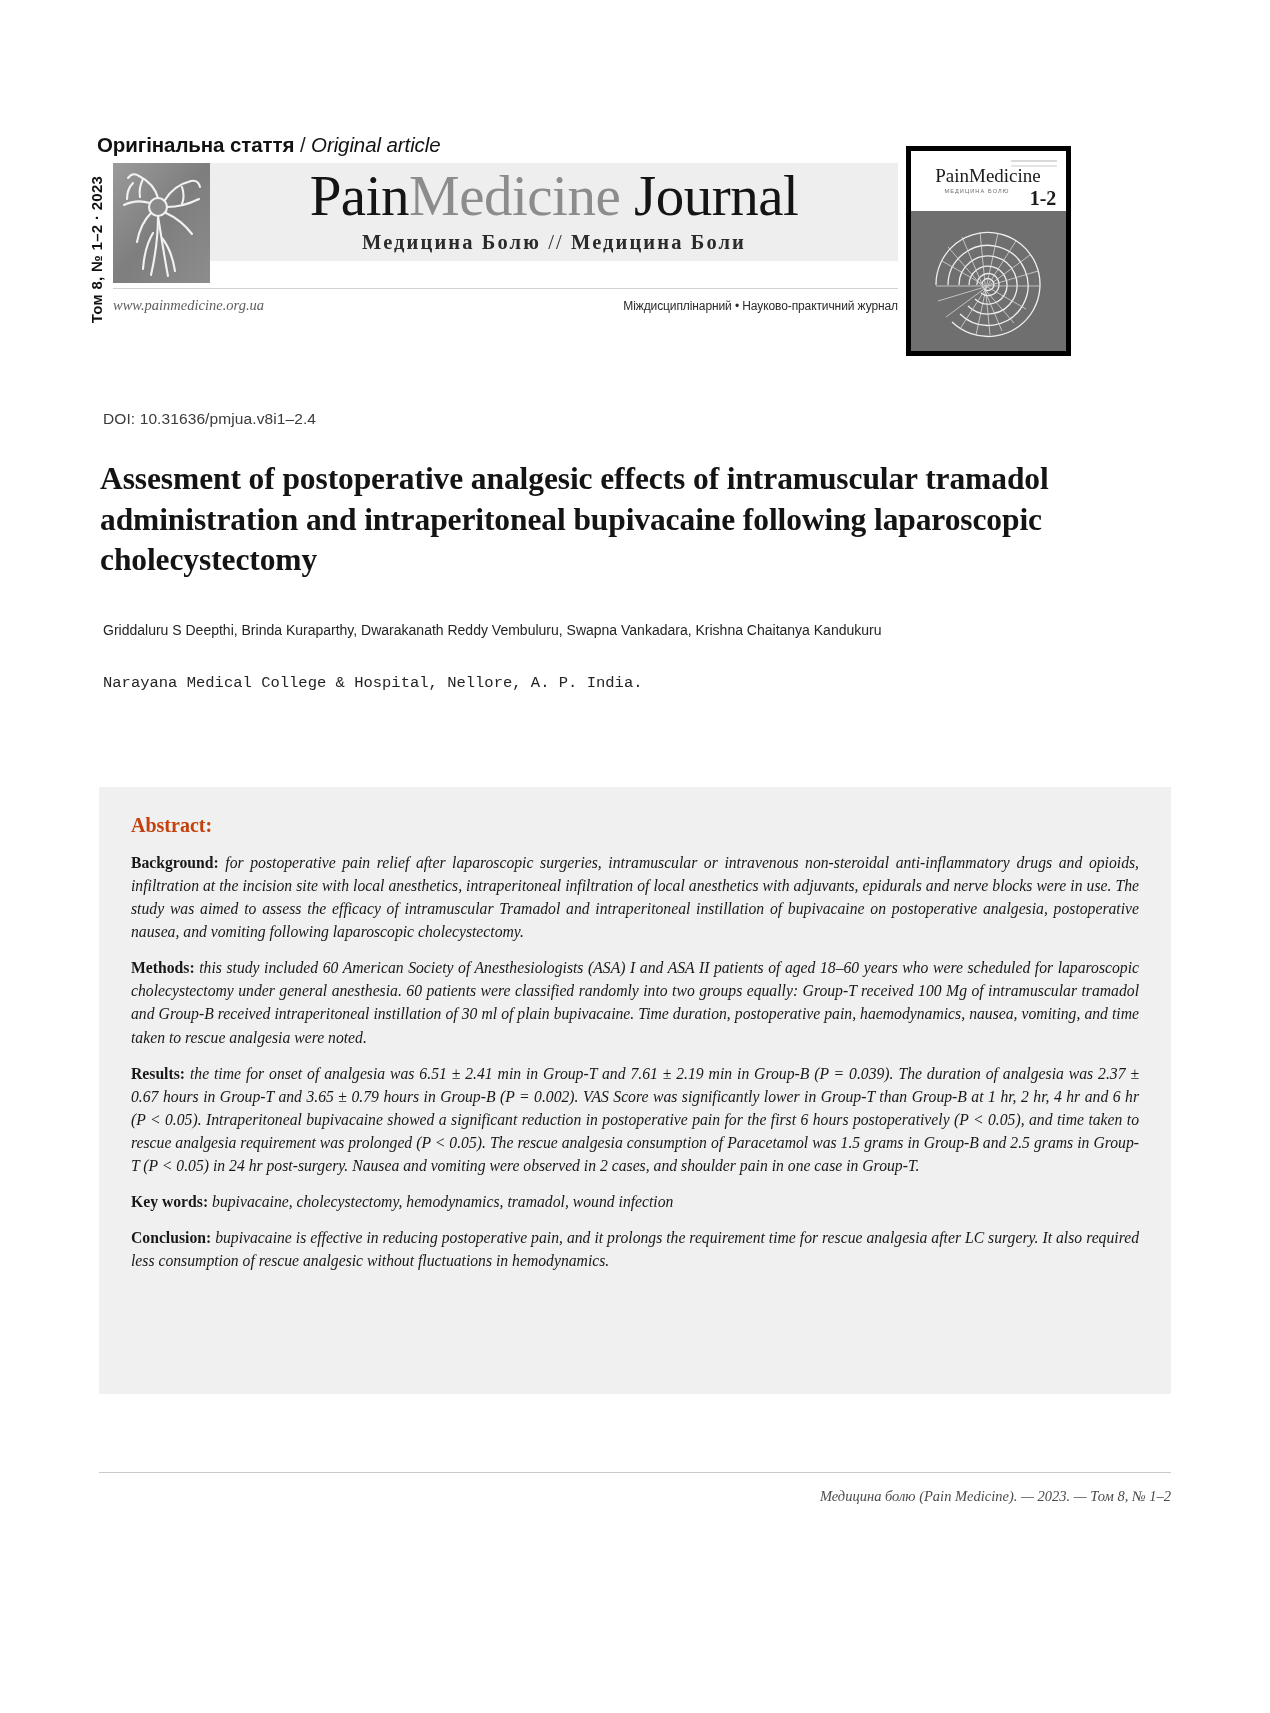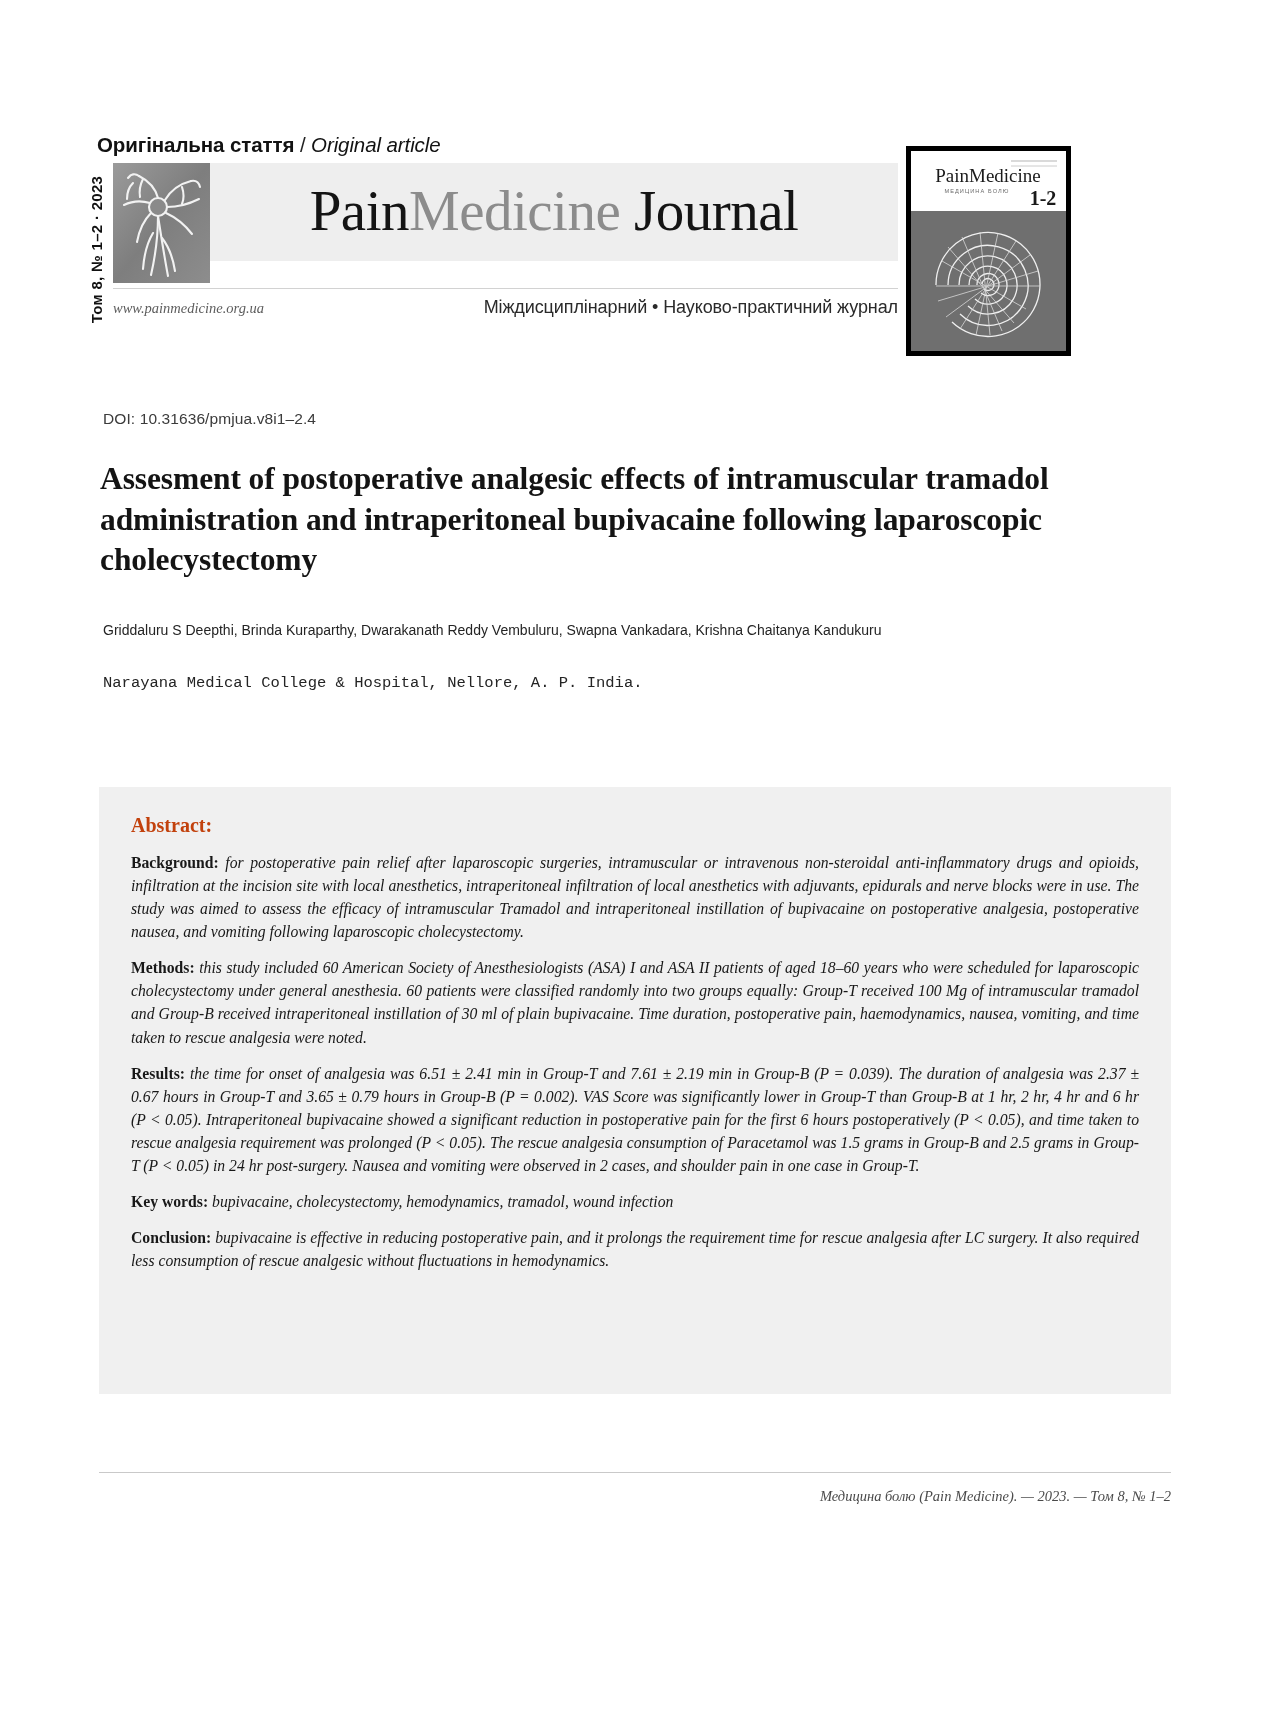--- a/index.html
+++ b/index.html
@@ -136,21 +136,21 @@
     align-items: baseline;
   }
   .site-url {
     font-family: "Liberation Serif", serif;
     font-style: italic;
     font-size: 14.5px;
     color: #5d5d5d;
   }
   .tagline {
     font-family: "Liberation Sans", sans-serif;
-    font-size: 18px;
+    font-size: 12px;
     color: #2a2a2a;
     letter-spacing: -0.1px;
   }
 
   
   .cover {
     position: absolute;
     left: 906px;
     top: 138px;
     width: 155px;
@@ -306,20 +306,21 @@
           <path d="M40 70 C34 80, 31 92, 30 106"></path>
           <path d="M49 75 C56 84, 60 95, 62 108"></path>
           <path d="M20 20 C16 24, 14 30, 14 36"></path>
           <path d="M30 16 C27 22, 26 28, 27 34"></path>
           <path d="M69 24 C71 30, 71 36, 69 41"></path>
         </g>
       </svg>
     </div>
     <div class="band-text">
       <div class="journal-title"><span class="jt-pain">Pain</span><span class="jt-med">Medicine</span><span class="jt-jrnl"> Journal</span></div>
+      <div class="journal-sub"><b>Медицина Болю</b><span> // </span><b>Медицина Боли</b></div>
     </div>
   </div>
   <div class="band-underline"></div>
 
   <div class="band-foot">
     <span class="site-url">www.painmedicine.org.ua</span>
     <span class="tagline">Міждисциплінарний • Науково-практичний журнал</span>
   </div>
 
   <div class="cover">

